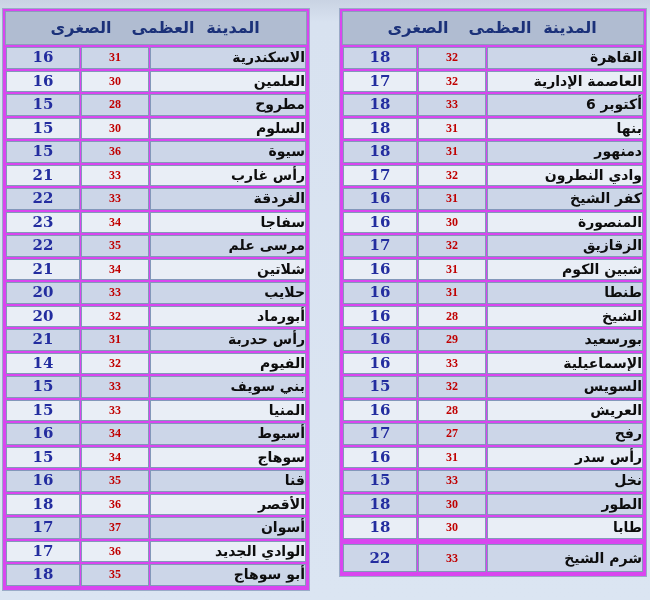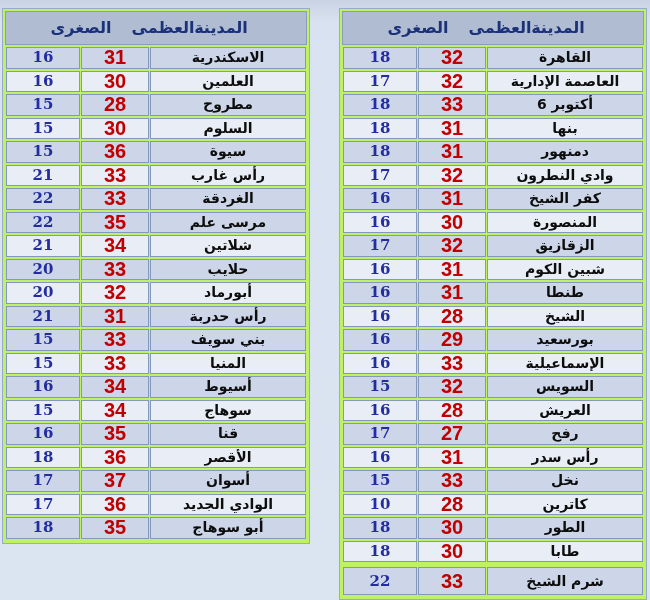--- a/index.html
+++ b/index.html
@@ -4,50 +4,50 @@
 <style>
   html,body{margin:0;padding:0;}
   body{
     width:650px;height:600px;overflow:hidden;
     background:linear-gradient(180deg,#c9d3e3 0px,#d8e2f0 22px,#dbe5f2 100%);
     font-family:"DejaVu Sans","Liberation Sans",sans-serif;
   }
   .page{position:relative;width:650px;height:600px;}
   .tbl{
     position:absolute;top:8px;width:308px;
-    background:#bef264;padding:2px;box-sizing:border-box;
+    background:#d946ef;padding:2px;box-sizing:border-box;
     border:1px solid #9aabc7;
   }
   .tbl-left{left:2px;}
   .tbl-right{left:339px;}
   .thead{
     position:relative;height:34px;
     background:#b0bcd1;border:1px solid #8b9dbc;box-sizing:border-box;
   }
   .h{
     position:absolute;top:0;line-height:32px;text-align:center;
     color:#1b3179;font-weight:bold;font-size:16px;white-space:nowrap;
   }
   .h-min{left:44px;width:62px;}
   .h-max{left:124px;width:66px;}
-  .h-city{left:168px;width:94px;}
+  .h-city{left:180px;width:94px;}
   table{
     width:100%;border-collapse:separate;border-spacing:1px 2px;
     table-layout:fixed;
   }
   td{
     border:1px solid #8398ba;height:19.5px;line-height:19px;
     text-align:center;vertical-align:middle;font-weight:bold;
     padding:0;overflow:hidden;white-space:nowrap;
   }
   tr.dark td{background:#ccd6e8;}
   tr.light td{background:#e9eef6;}
   .c-min{width:72px;color:#232d9f;font-family:"DejaVu Serif","Liberation Serif",serif;font-size:15px;}
-  .c-max{width:66px;color:#c00000;font-family:Liberation Sans, sans-serif;font-size:20px;}
-  .c-city{color:#0d0d0d;font-size:14px;}
+  .c-max{width:66px;color:#c00000;font-family:Liberation Serif, serif;font-size:12px;}
+  .c-city{color:#0d0d0d;font-size:14px;text-align:right;}
   tr.spacer td{border:none;background:transparent;height:1px;line-height:1px;}
   tr.tall td{height:26px;line-height:26px;}
 </style>
 </head>
 <body>
 
 <div class="page">
 
   <section class="tbl tbl-left">
     <div class="thead">
@@ -85,20 +85,25 @@
           <tr class="light">
             <td class="c-min">21</td>
             <td class="c-max">33</td>
             <td class="c-city">رأس غارب</td>
           </tr>
           <tr class="dark">
             <td class="c-min">22</td>
             <td class="c-max">33</td>
             <td class="c-city">الغردقة</td>
           </tr>
+          <tr class="light">
+            <td class="c-min">23</td>
+            <td class="c-max">34</td>
+            <td class="c-city">سفاجا</td>
+          </tr>
           <tr class="dark">
             <td class="c-min">22</td>
             <td class="c-max">35</td>
             <td class="c-city">مرسى علم</td>
           </tr>
           <tr class="light">
             <td class="c-min">21</td>
             <td class="c-max">34</td>
             <td class="c-city">شلاتين</td>
           </tr>
@@ -109,20 +114,25 @@
           </tr>
           <tr class="light">
             <td class="c-min">20</td>
             <td class="c-max">32</td>
             <td class="c-city">أبورماد</td>
           </tr>
           <tr class="dark">
             <td class="c-min">21</td>
             <td class="c-max">31</td>
             <td class="c-city">رأس حدربة</td>
+          </tr>
+          <tr class="light">
+            <td class="c-min">14</td>
+            <td class="c-max">32</td>
+            <td class="c-city">الفيوم</td>
           </tr>
           <tr class="dark">
             <td class="c-min">15</td>
             <td class="c-max">33</td>
             <td class="c-city">بني سويف</td>
           </tr>
           <tr class="light">
             <td class="c-min">15</td>
             <td class="c-max">33</td>
             <td class="c-city">المنيا</td>
@@ -262,25 +272,20 @@
           <tr class="light">
             <td class="c-min">16</td>
             <td class="c-max">31</td>
             <td class="c-city">رأس سدر</td>
           </tr>
           <tr class="dark">
             <td class="c-min">15</td>
             <td class="c-max">33</td>
             <td class="c-city">نخل</td>
           </tr>
-          <tr class="light">
-            <td class="c-min">10</td>
-            <td class="c-max">28</td>
-            <td class="c-city">كاترين</td>
-          </tr>
           <tr class="dark">
             <td class="c-min">18</td>
             <td class="c-max">30</td>
             <td class="c-city">الطور</td>
           </tr>
           <tr class="light">
             <td class="c-min">18</td>
             <td class="c-max">30</td>
             <td class="c-city">طابا</td>
           </tr>

